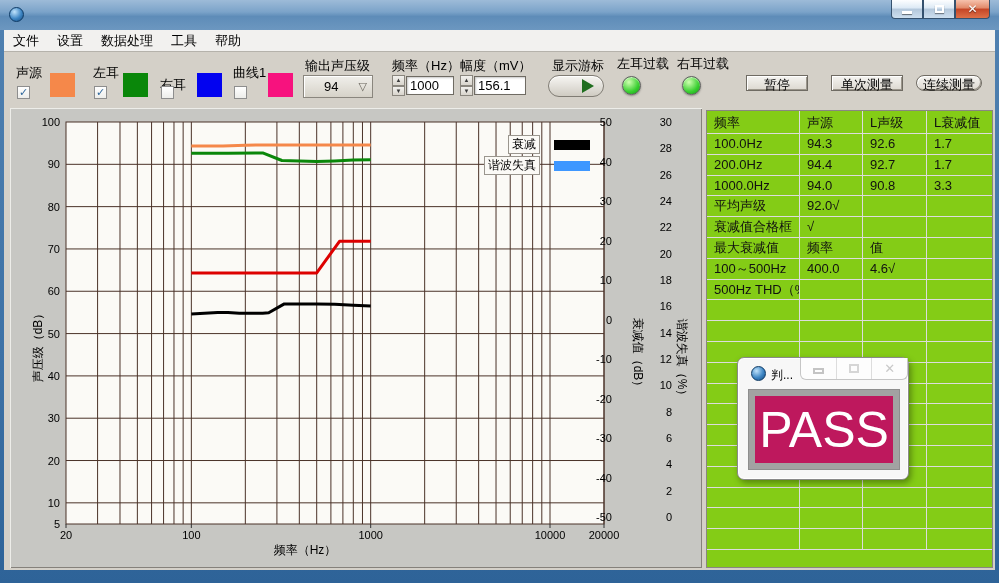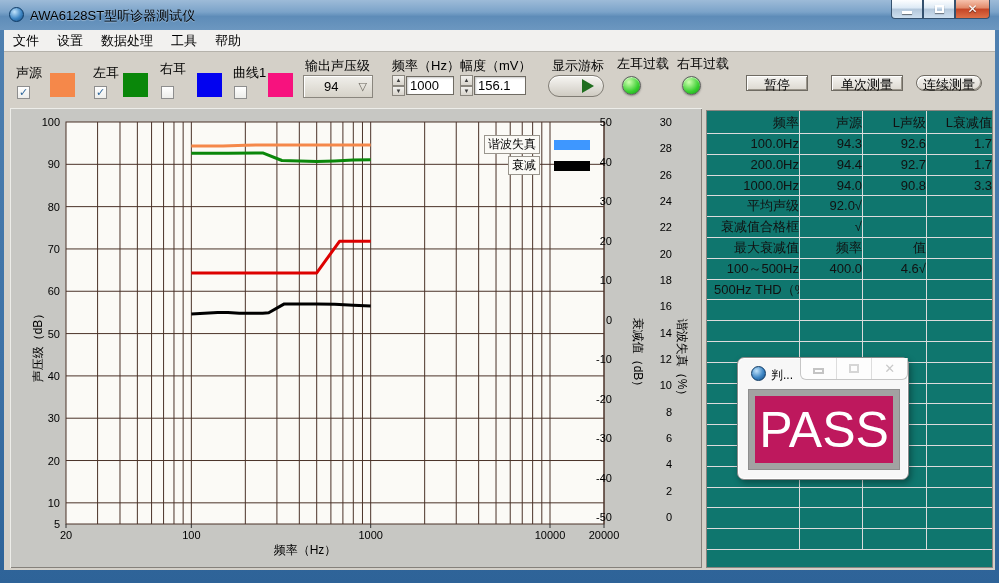--- a/index.html
+++ b/index.html
@@ -58,22 +58,22 @@
     background:linear-gradient(180deg,#F5F4F1,#DCD8D0); border:1px solid #6F6B63;
     box-shadow:inset 1px 1px 0 #FFF, inset -1px -1px 0 #9B968C; text-align:center; }
   
   .chart-panel { position:absolute; left:6px; top:78px; width:692px; height:460px; background:#C7C7C3;
     box-shadow:inset 1px 1px 0 #EDEDE9, inset -1px -1px 0 #85817B; }
   .legend { position:absolute; left:410px; top:26px; width:170px; }
   .legend-row { height:21px; display:flex; align-items:center; justify-content:flex-end; }
   .legend-label { font-size:12px; color:#000; background:#FBFAF6; border:1px solid #9A968E; padding:0 3px; }
   .legend-swatch { width:36px; height:10px; margin-left:14px; }
   
-  .table-panel { position:absolute; left:702px; top:80px; width:287px; height:458px; background:#0f766e;
-    border:1px solid #8A8681; overflow:hidden;text-align:right; }
+  .table-panel { position:absolute; left:702px; top:80px; width:287px; height:458px; background:#84cc16;
+    border:1px solid #8A8681; overflow:hidden; }
   .trow { display:flex; border-bottom:1px solid #DCDCDC; }
   .trow div { font-size:13px; color:#111; padding-left:7px; border-right:1px solid #DCDCDC;
     white-space:nowrap; overflow:hidden; }
   .c0{width:93px;} .c1{width:63px;} .c2{width:64px;} .c3{flex:1; border-right:none!important;}
   
   .pass-win { position:absolute; left:733px; top:327px; width:172px; height:123px; background:#F7F7F7;
     border:1px solid #8A8A8A; border-radius:7px; box-shadow:2px 3px 6px rgba(0,0,0,.35), inset 0 0 0 1px #FFF; }
   .pass-icon { position:absolute; left:13px; top:8px; width:15px; height:15px; border-radius:50%;
     background:radial-gradient(circle at 35% 30%,#BFE2FB,#3E86C4 55%,#14497E); border:1px solid #0E3B66; }
   .pass-title { position:absolute; left:33px; top:9px; font-size:12px; color:#000; }
@@ -88,21 +88,20 @@
     border:1px solid #8E8E8E; }
   .pass-panel { position:absolute; left:6px; top:6px; right:6px; bottom:6px;
     display:flex; align-items:center; justify-content:center;
     color:#FFF; font-size:50px; font-family:"Liberation Sans",sans-serif; }
 </style>
 </head>
 <body>
 
 <div class="titlebar">
   <div class="app-icon"></div>
-  <div class="title-text">AWA6128ST型听诊器测试仪</div>
   <div class="winbtns">
     <div class="winbtn first">
         <div class="glyph-min"></div>
       </div>
     <div class="winbtn">
         <div class="glyph-max"></div>
       </div>
     <div class="winbtn close">
         <div class="glyph-close">✕</div>
       </div>
@@ -124,21 +123,21 @@
       <div class="tb-label" style="left:12px;top:12px;">声源</div>
       <div class="checkbox" style="left:13px;top:34px;">✓</div>
       <div class="swatch" style="left: 46px; background: rgb(245, 136, 74);"></div>
     </div>
     <div class="channel">
       <div class="tb-label" style="left:89px;top:12px;">左耳</div>
       <div class="checkbox" style="left:90px;top:34px;">✓</div>
       <div class="swatch" style="left: 119px; background: rgb(10, 135, 10);"></div>
     </div>
     <div class="channel">
-      <div class="tb-label" style="left:156px;top:8px;">右耳</div>
+      <div class="tb-label" style="left:156px;top:24px;">右耳</div>
       <div class="checkbox" style="left:157px;top:34px;"></div>
       <div class="swatch" style="left: 193px; background: rgb(2, 2, 240);"></div>
     </div>
     <div class="channel">
       <div class="tb-label" style="left:229px;top:12px;">曲线1</div>
       <div class="checkbox" style="left:230px;top:34px;"></div>
       <div class="swatch" style="left: 264px; background: rgb(247, 18, 126);"></div>
     </div>
 
     <div class="tb-label" style="left:301px;top:5px;">输出声压级</div>
@@ -268,26 +267,26 @@
           <polyline points="181.3,45.3 218.0,45.3 252.7,44.9 271.9,52.5 289.3,53.1 306.7,53.4 324.7,52.9 343.3,52.1 360.7,51.7" fill="none" stroke="#0A870A" stroke-width="3" stroke-linejoin="round"></polyline>
           <polyline points="181.3,164.9 306.7,164.9 329.5,133.3 360.7,133.3" fill="none" stroke="#DD0000" stroke-width="3" stroke-linejoin="round"></polyline>
           <polyline points="181.3,206.0 207.6,204.6 218.0,204.6 229.3,205.2 252.7,205.2 258.7,204.8 274.3,195.9 306.7,195.9 324.7,196.3 343.3,197.3 360.7,198.1" fill="none" stroke="#000000" stroke-width="3" stroke-linejoin="round"></polyline>
           <text x="295" y="446" font-size="12" text-anchor="middle" fill="#000">频率（Hz）</text>
           <text transform="rotate(-90 28 237)" x="28" y="241" font-size="12" text-anchor="middle" fill="#000">声压级（dB）</text>
           <text transform="rotate(90 628 247)" x="628" y="251" font-size="12" text-anchor="middle" fill="#000">衰减值（dB）</text>
           <text transform="rotate(90 672 252)" x="672" y="256" font-size="12" text-anchor="middle" fill="#000">谐波失真（%）</text>
         </svg></div>
     <div class="legend" id="legend">
         <div class="legend-row">
+          <span class="legend-label">衰减</span>
+          <span class="legend-swatch" style="background:#000000"></span>
+        </div>
+        <div class="legend-row">
           <span class="legend-label">谐波失真</span>
           <span class="legend-swatch" style="background:#3E97FF"></span>
-        </div>
-        <div class="legend-row">
-          <span class="legend-label">衰减</span>
-          <span class="legend-swatch" style="background:#000000"></span>
         </div>
       </div>
   </div>
 
   <div class="table-panel" id="resultsTable">
       <div class="trow" style="height:23px;line-height:23px;">
         <div class="c0">频率</div>
         <div class="c1">声源</div>
         <div class="c2">L声级</div>
         <div class="c3">L衰减值</div>

